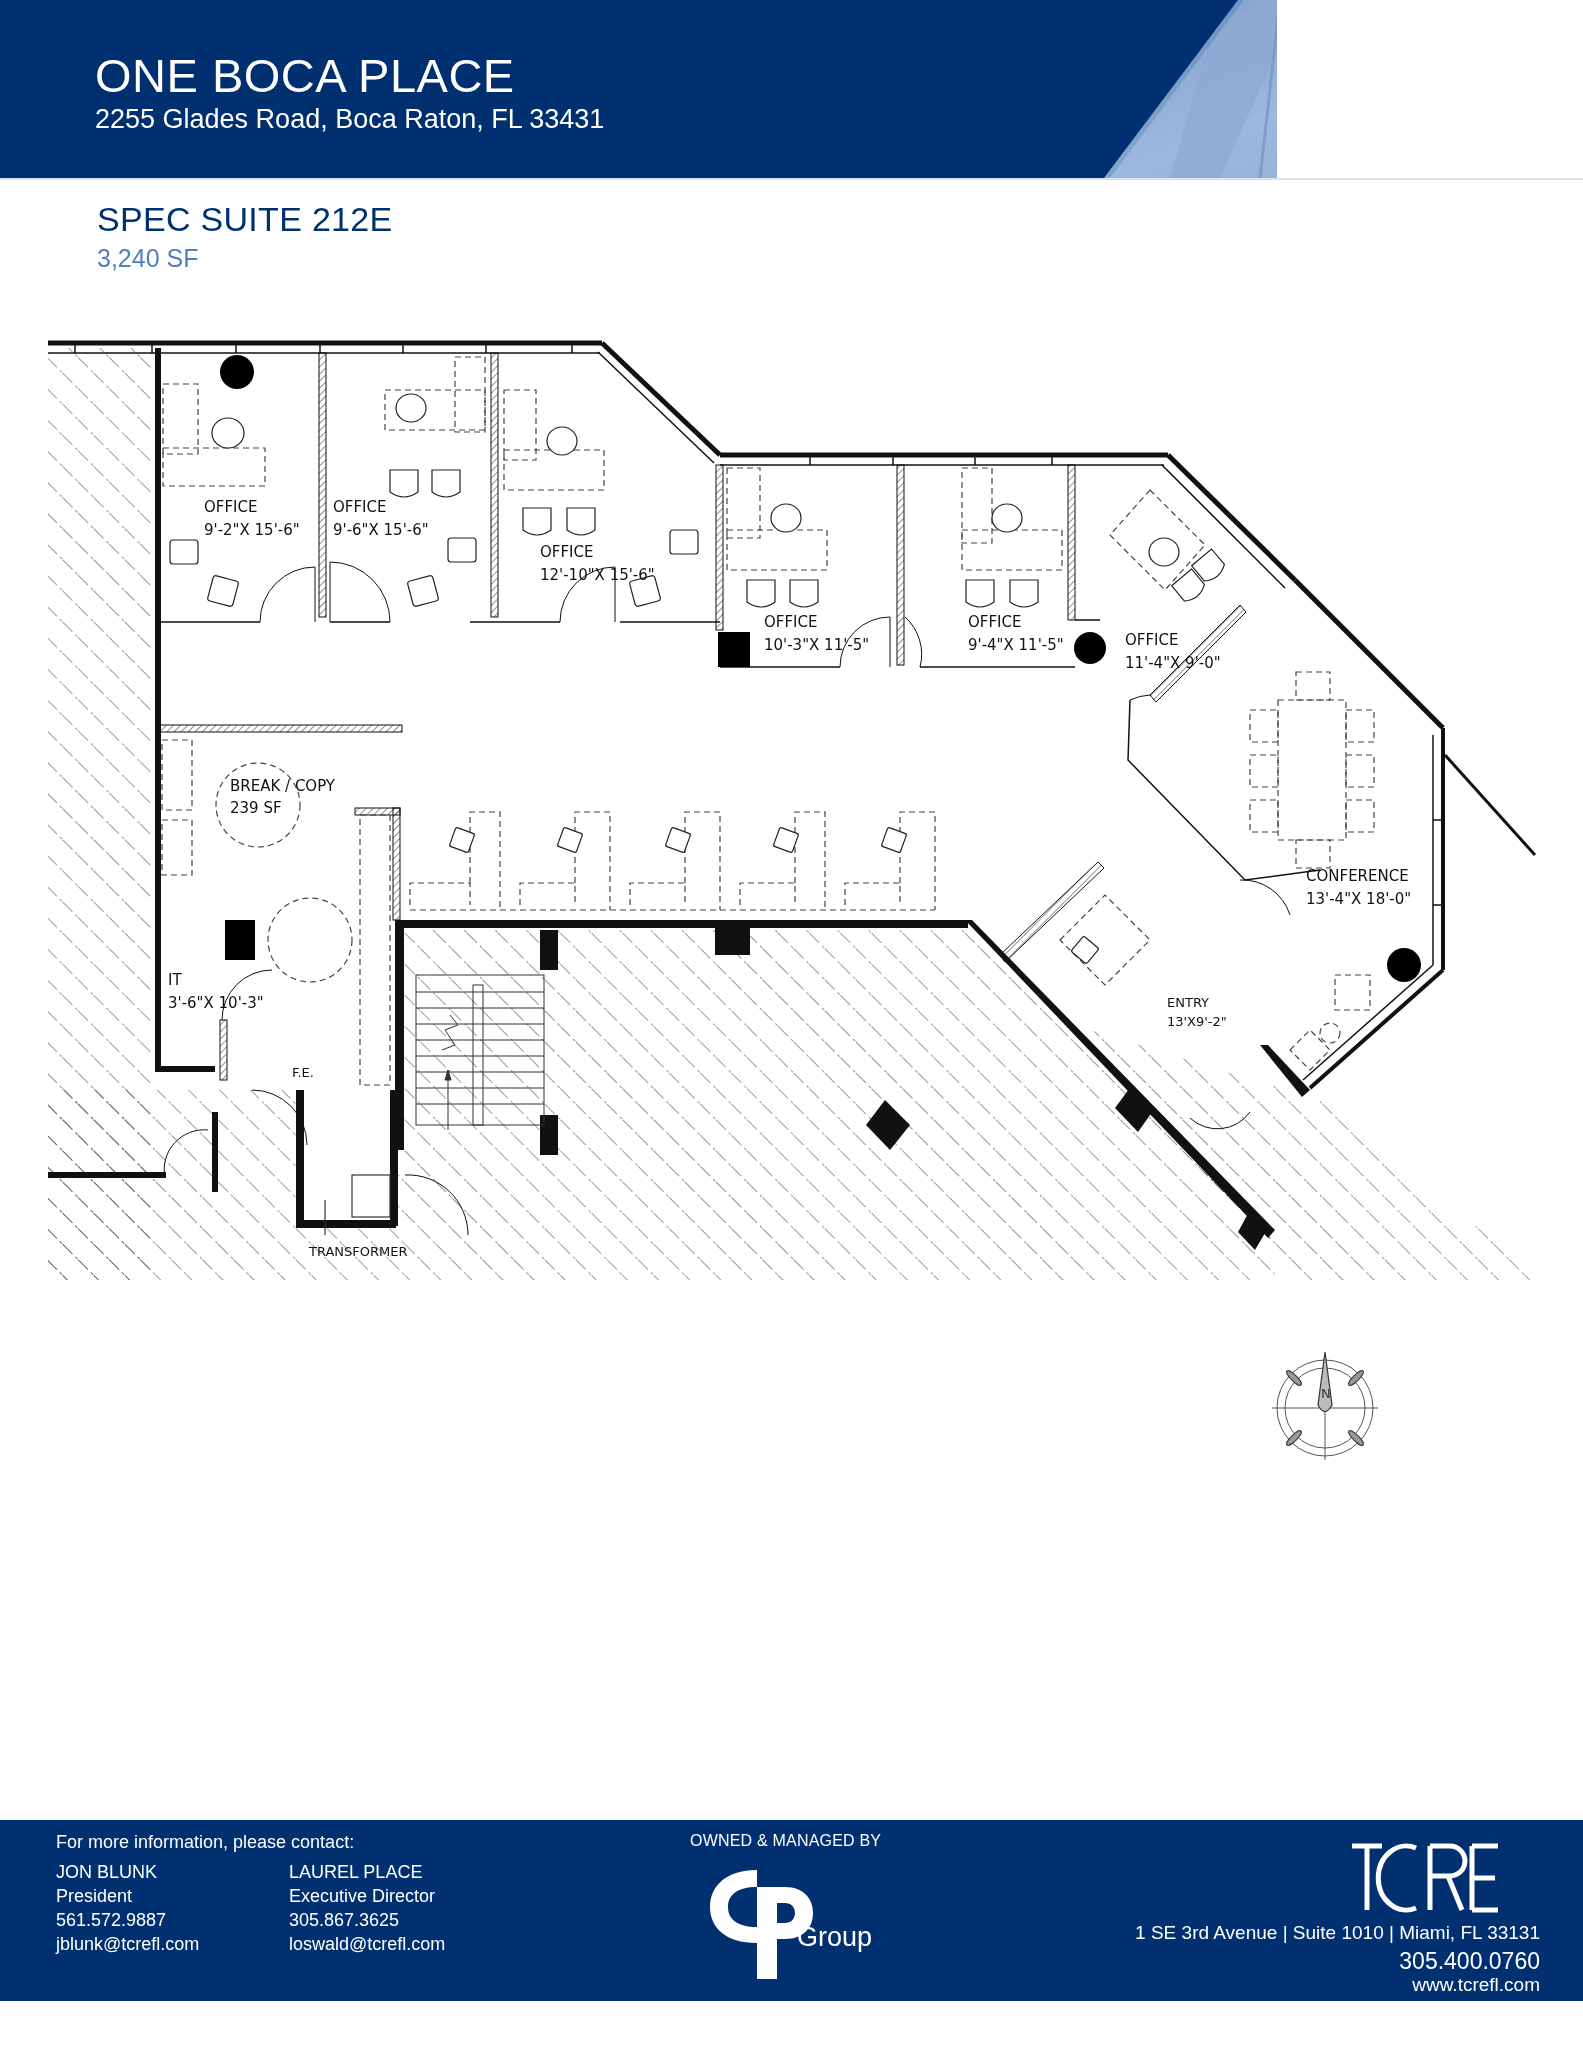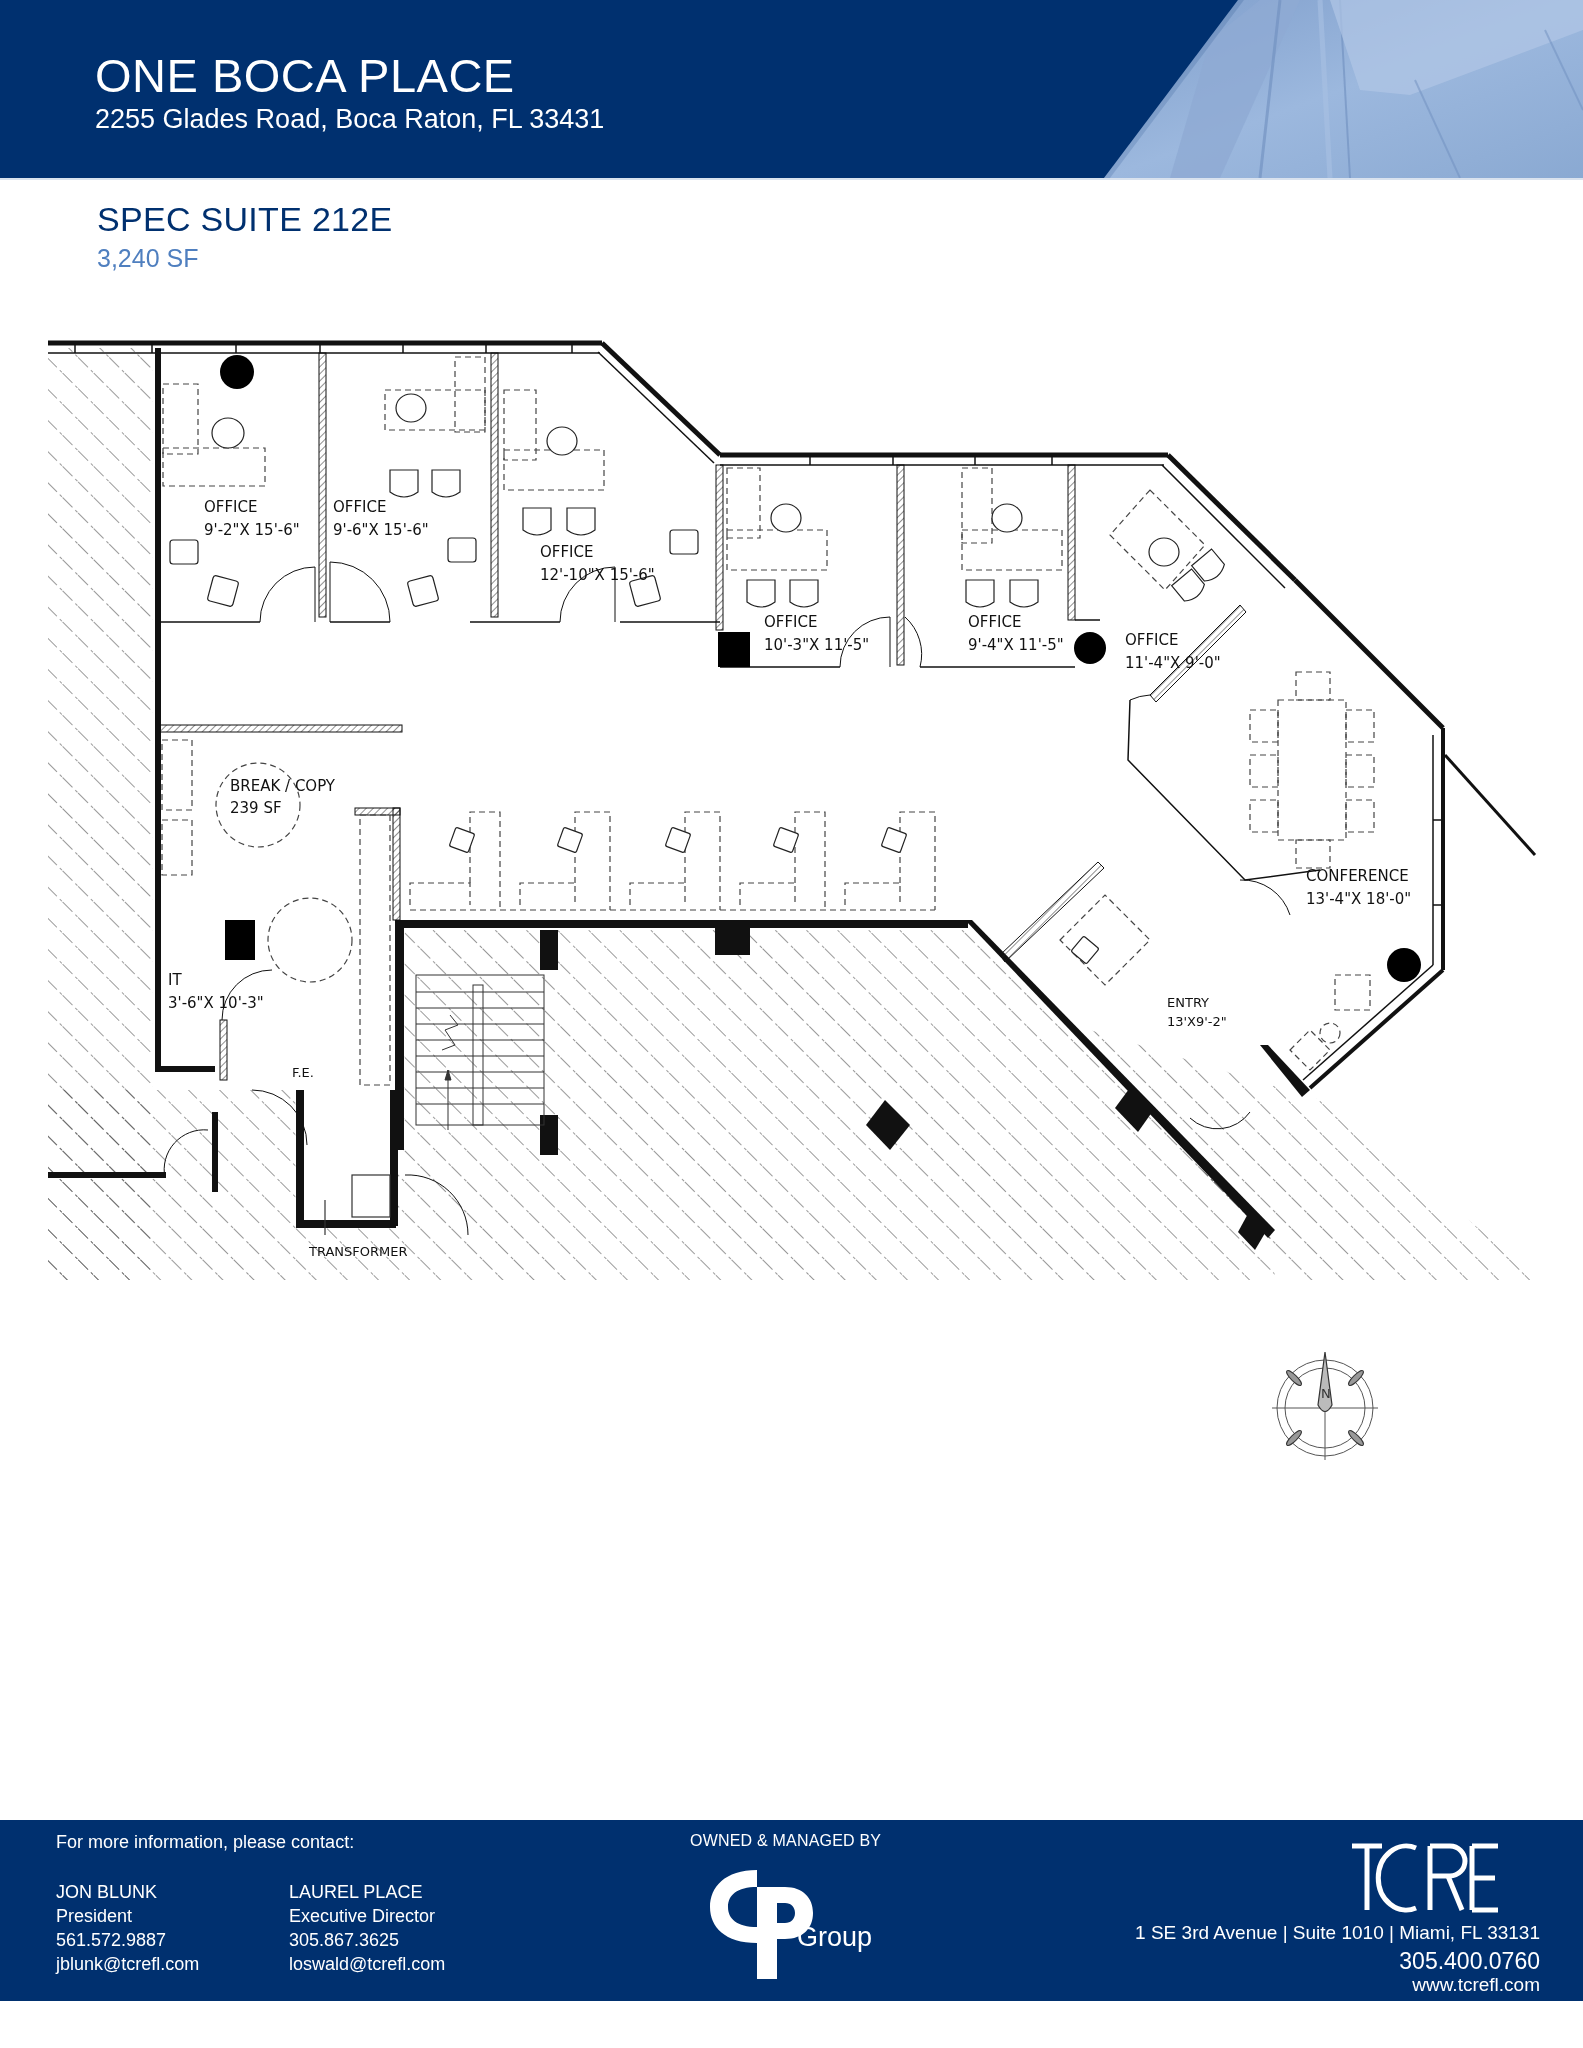--- a/index.html
+++ b/index.html
@@ -1,21 +1,21 @@
 <!DOCTYPE html>
 <html><head>
 <meta charset="utf-8">
 <style>
   * { box-sizing: border-box; margin: 0; padding: 0; }
   html, body { width: 1583px; height: 2048px; background: #ffffff; overflow: hidden; }
   body { position: relative; font-family: "Liberation Sans", "DejaVu Sans", sans-serif; }
 
   
   .header {
-    position: absolute; left: 0; top: 0; width: 1583px; height: 178px;
+    position: absolute; left: 0; top: 0; width: 1277px; height: 178px;
     background: #00306f; overflow: hidden;
   }
   .header-photo {
     position: absolute; left: 0; top: 0; width: 1583px; height: 178px;
   }
   .header-title {
     position: absolute; left: 95px; top: 48px; color: #ffffff;
     font-size: 47px; letter-spacing: 0.5px; font-weight: normal;
   }
   .header-address {
@@ -42,21 +42,21 @@
   .compass {
     position: absolute; left: 1270px; top: 1350px; width: 110px; height: 110px;
   }
 
   
   .footer {
     position: absolute; left: 0; top: 1820px; width: 1583px; height: 181px;
     background: #00306f; color: #ffffff;
   }
   .footer-intro { position: absolute; left: 56px; top: 12px; font-size: 18px; }
-  .contact { position: absolute; top: 40px; font-size: 18px; line-height: 24px; margin-top: 20px; }
+  .contact { position: absolute; top: 40px; font-size: 18px; line-height: 24px; }
   .contact div { white-space: nowrap; }
   .contact-1 { left: 56px; }
   .contact-2 { left: 289px; }
 
   .owned-label { position: absolute; left: 690px; top: 12px; font-size: 16px; letter-spacing: 0.2px; }
   .cp-logo { position: absolute; left: 705px; top: 45px; width: 190px; height: 120px; }
   .cp-group { position: absolute; left: 797px; top: 102px; font-size: 27px; }
 
   .tcre-logo { position: absolute; left: 1350px; top: 18px; width: 150px; height: 80px; }
   .tcre-address { position: absolute; right: 43px; top: 102px; font-size: 19px; text-align: right; white-space: nowrap; }

